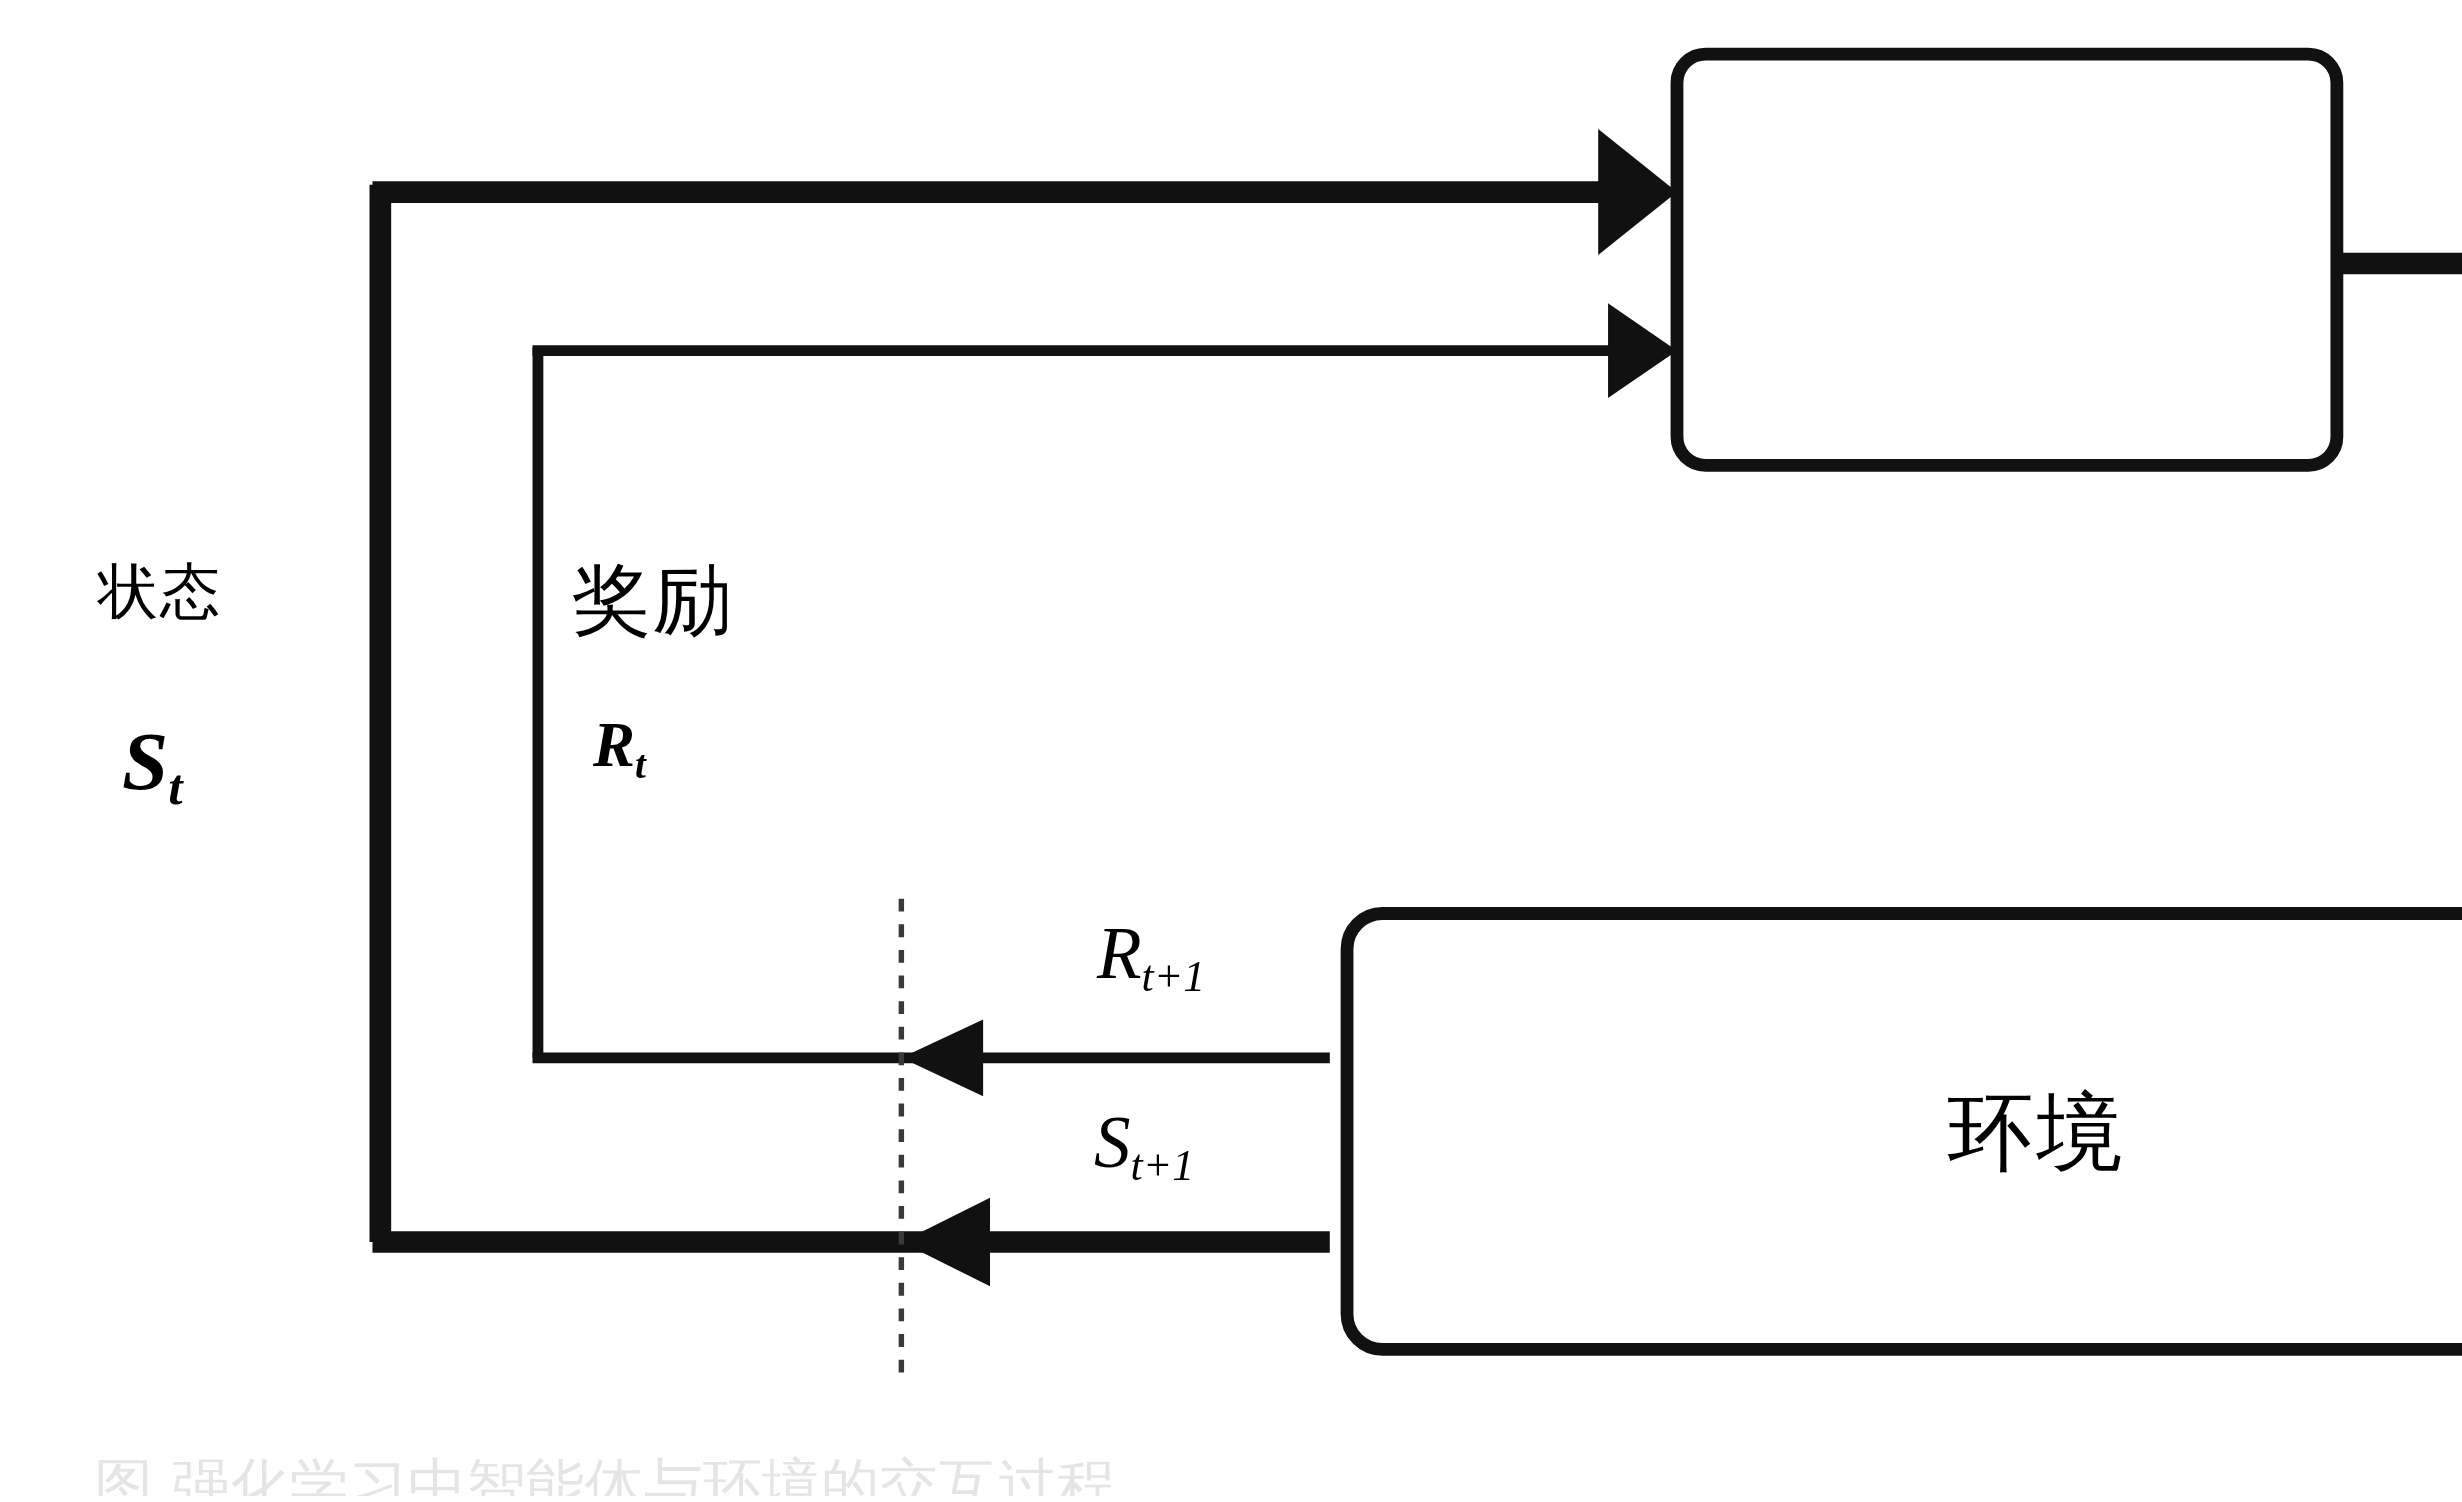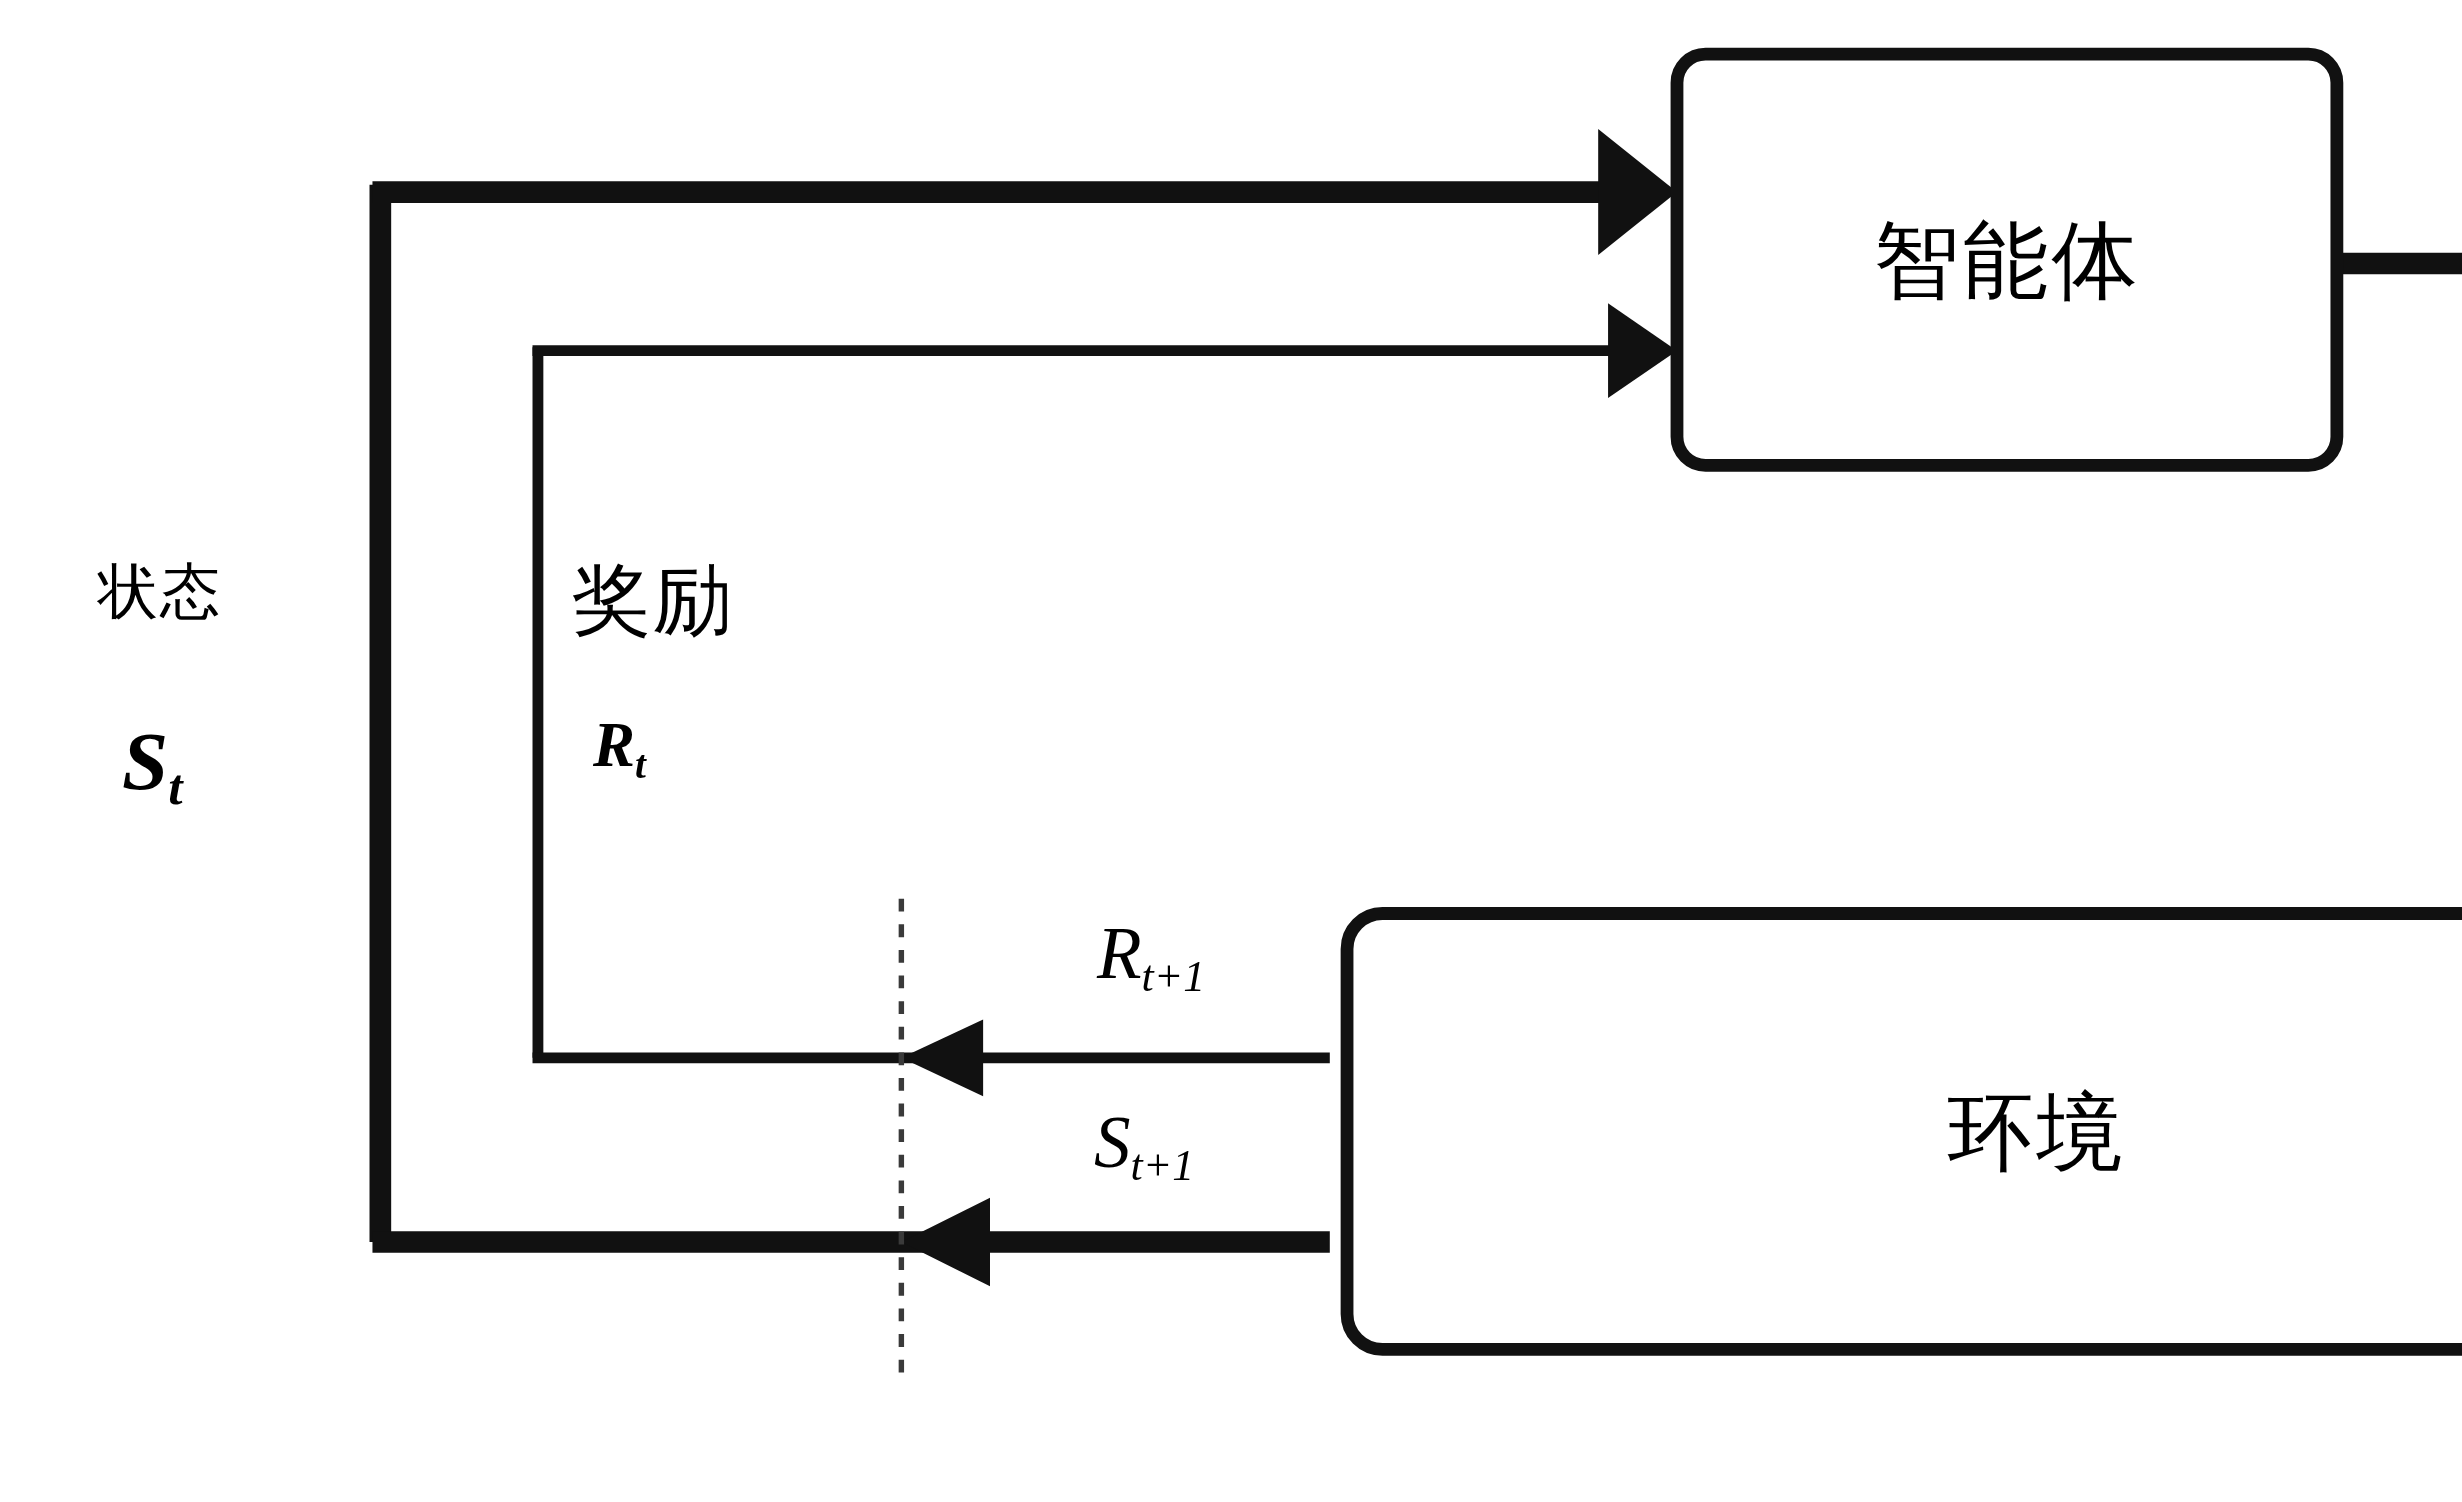--- a/index.html
+++ b/index.html
@@ -150,29 +150,29 @@
     <path class="flow-line" d="M 4745 535 L 7078 535 L 7078 2355 L 5690 2355" stroke-width="44"></path>
     <polygon class="arrow-head" points="5455,2355 5700,2230 5700,2480"></polygon>
 
     <path class="divider-dashed" d="M 1830 1825 L 1830 2800"></path>
 
     <rect class="box-shape" x="3405" y="110" width="1340" height="835" rx="58" ry="58" stroke-width="26"></rect>
 
     <rect class="box-shape" x="2735" y="1855" width="2800" height="885" rx="72" ry="72" stroke-width="26"></rect>
   </svg>
 
-  <div class="lbl cjk" id="box-label-agent">智能体</div>
 
   <div class="lbl cjk" id="box-label-environment">环境</div>
 
   <div class="lbl cjk" id="label-state-cjk">状态</div>
   <div class="lbl mathi" id="label-state-sym"><span>S</span><span class="sub">t</span></div>
 
   <div class="lbl cjk" id="label-reward-cjk">奖励</div>
   <div class="lbl mathi" id="label-reward-sym"><span>R</span><span class="sub">t</span></div>
 
   <div class="lbl mathlt" id="label-r-next"><span>R</span><span class="sub">t+1</span></div>
 
   <div class="lbl mathlt" id="label-s-next"><span>S</span><span class="sub">t+1</span></div>
 
+  <div id="caption-strip" class="cjk">图 强化学习中智能体与环境的交互过程</div>
 
 </div>
 
 
 </body></html>

